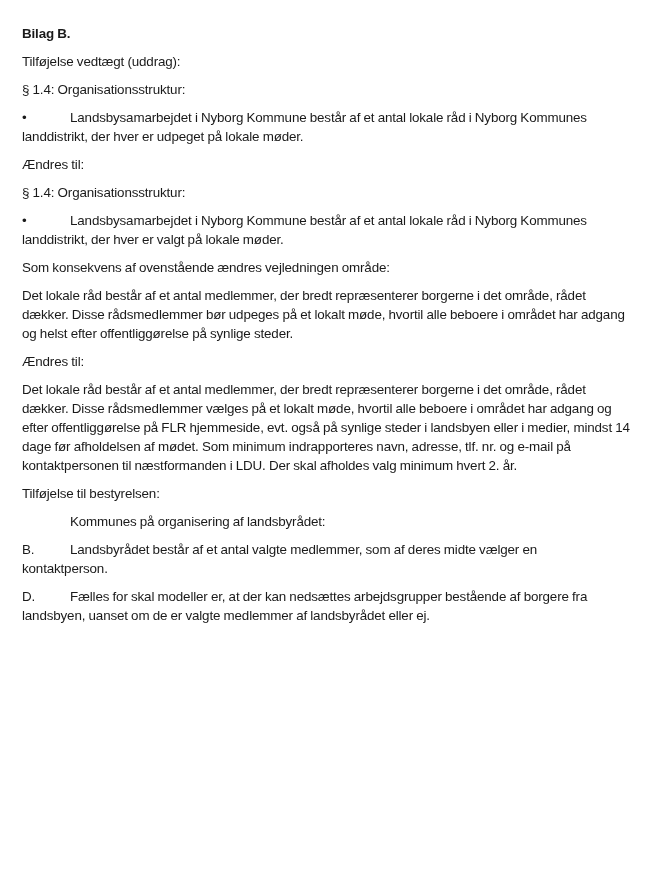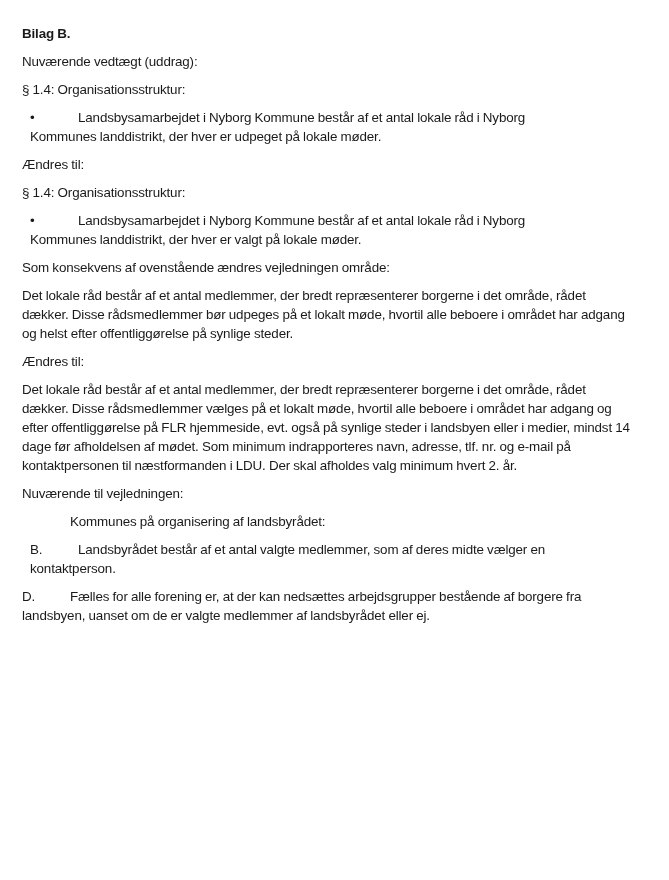--- a/index.html
+++ b/index.html
@@ -31,53 +31,53 @@
     font-weight: bold;
     margin-bottom: 9px;
   }
   .tab {
     display: inline-block;
     width: 48px;
   }
   .indent {
     padding-left: 48px;
   }
-  .wrap-right { padding-right: 40px; margin-left: 8px; }
+  .wrap-right { padding-right: 40px; }
 </style>
 </head>
 <body>
 
 <div class="page">
 
   <p class="p title">Bilag B.</p>
 
-  <p class="p">Nuværende vedtægt (uddrag):</p>
+  <p class="p">Tilføjelse vedtægt (uddrag):</p>
 
   <p class="p">§ 1.4: Organisationsstruktur:</p>
 
   <p class="p wrap-right"><span class="tab">•</span><span>Landsbysamarbejdet i Nyborg Kommune består af et antal lokale råd i Nyborg Kommunes landdistrikt, der hver er udpeget på lokale møder.</span></p>
 
   <p class="p">Ændres til:</p>
 
   <p class="p">§ 1.4: Organisationsstruktur:</p>
 
   <p class="p wrap-right"><span class="tab">•</span><span>Landsbysamarbejdet i Nyborg Kommune består af et antal lokale råd i Nyborg Kommunes landdistrikt, der hver er valgt på lokale møder.</span></p>
 
   <p class="p">Som konsekvens af ovenstående ændres vejledningen område:</p>
 
 
   <p class="p">Det lokale råd består af et antal medlemmer, der bredt repræsenterer borgerne i det område, rådet dækker. Disse rådsmedlemmer bør udpeges på et lokalt møde, hvortil alle beboere i området har adgang og helst efter offentliggørelse på synlige steder.</p>
 
   <p class="p">Ændres til:</p>
 
   <p class="p">Det lokale råd består af et antal medlemmer, der bredt repræsenterer borgerne i det område, rådet dækker. Disse rådsmedlemmer vælges på et lokalt møde, hvortil alle beboere i området har adgang og efter offentliggørelse på FLR hjemmeside, evt. også på synlige steder i landsbyen eller i medier, mindst 14 dage før afholdelsen af mødet. Som minimum indrapporteres navn, adresse, tlf. nr. og e-mail på kontaktpersonen til næstformanden i LDU. Der skal afholdes valg minimum hvert 2. år.</p>
 
-  <p class="p">Nuværende til vejledningen:</p>
+  <p class="p">Tilføjelse til bestyrelsen:</p>
 
   <p class="p indent">Kommunes på organisering af landsbyrådet:</p>
 
 
   <p class="p wrap-right"><span class="tab">B.</span><span>Landsbyrådet består af et antal valgte medlemmer, som af deres midte vælger en kontaktperson.</span></p>
 
 
-  <p class="p"><span class="tab">D.</span><span>Fælles for alle forening er, at der kan nedsættes arbejdsgrupper bestående af borgere fra landsbyen, uanset om de er valgte medlemmer af landsbyrådet eller ej.</span></p>
+  <p class="p"><span class="tab">D.</span><span>Fælles for skal modeller er, at der kan nedsættes arbejdsgrupper bestående af borgere fra landsbyen, uanset om de er valgte medlemmer af landsbyrådet eller ej.</span></p>
 
 </div>
 
 </body></html>

